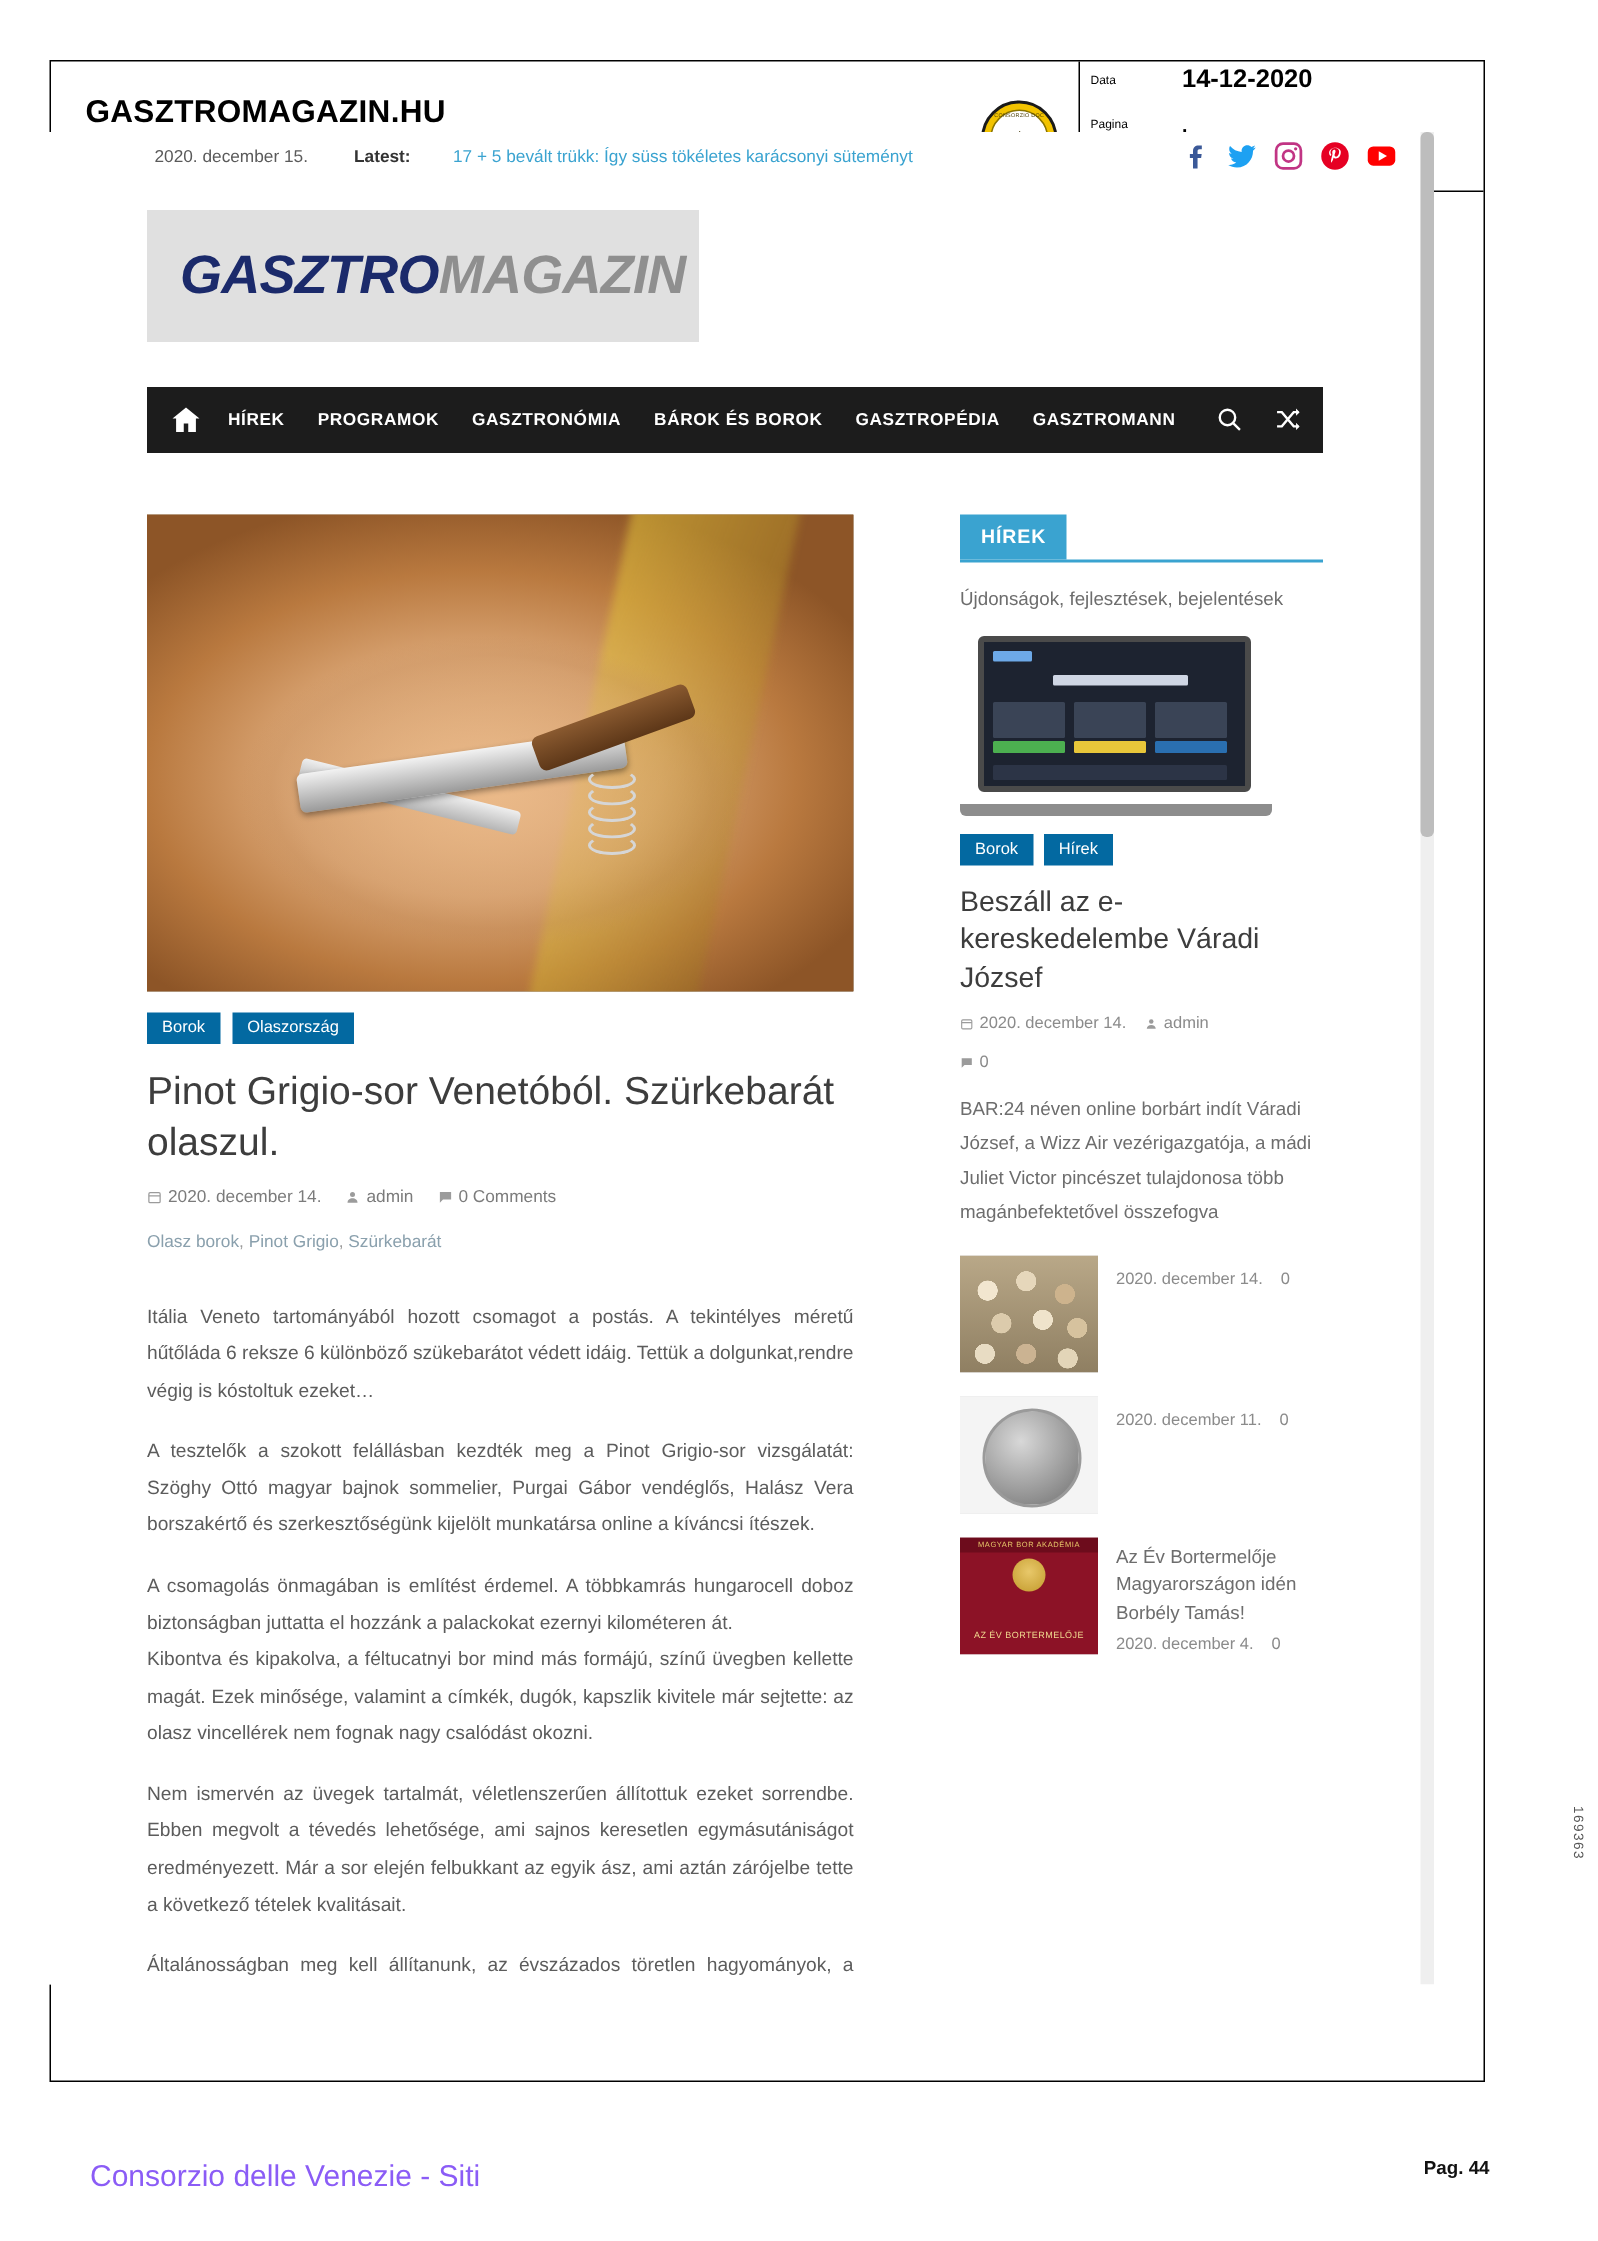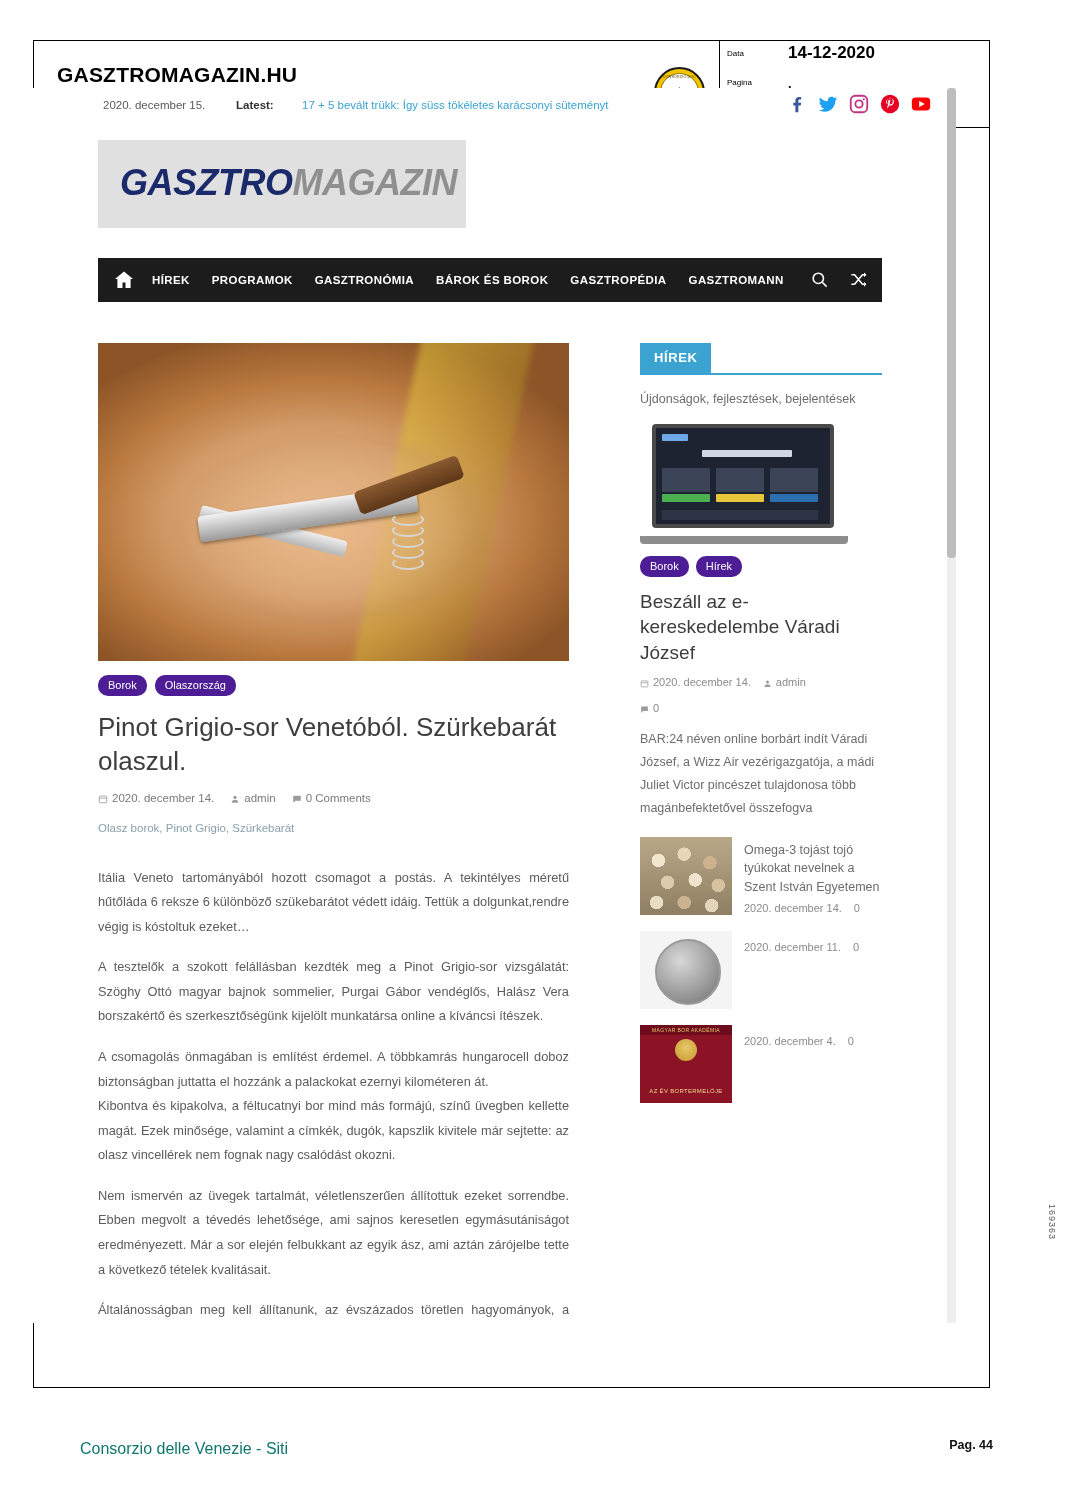--- a/index.html
+++ b/index.html
@@ -290,25 +290,25 @@
     background: radial-gradient(ellipse 210px 130px at 50% 50%, rgba(235,186,137,0.9), rgba(195,140,90,0.25) 70%, rgba(0,0,0,0) 80%);
     border-radius: 50%;
     pointer-events: none;
   }
 
   .badges {
     margin-top: 14px;
     display: flex; gap: 8px;
   }
   .badge {
-    background: #4c1d95;
+    background: #0369a1;
     color: #fff;
     font-size: 11px;
     padding: 4px 10px 5px;
-    border-radius: 10px;
+    border-radius: 0;
     display: inline-block;
   }
   h1.post-title {
     margin: 14px 0 12px;
     font-size: 26px;
     line-height: 1.32;
     font-weight: normal;
     color: #3d3d3d;
   }
   .post-meta {
@@ -525,23 +525,23 @@
     font-size: 9px;
     color: #555;
     transform: rotate(90deg);
     transform-origin: right top;
     letter-spacing: 1px;
     font-family: "Liberation Sans", sans-serif;
   }
 
   .page-footer-left {
     position: absolute;
-    left: 80px; top: 1440px;
-    font-size: 16px;
-    color: #0f766e;
+    left: 60px; top: 1440px;
+    font-size: 20px;
+    color: #8b5cf6;
   }
   .page-footer-right {
     position: absolute;
     right: 72px; top: 1438px;
     font-size: 12.5px;
     font-weight: bold;
     color: #111;
   }
   .icon-small { display:inline-block; vertical-align:-2px; margin-right:4px; }
 </style>
@@ -780,21 +780,20 @@
           </span>
         </div>
 
         <div class="card-body">BAR:24 néven online borbárt indít Váradi József, a Wizz Air vezérigazgatója, a mádi Juliet Victor pincészet tulajdonosa több magánbefektetővel összefogva</div>
 
         <div class="mini">
           <div class="mini-thumb">
               <div class="thumb-eggs"></div>
             </div>
           <div class="mini-wrap">
-            <div class="mini-text">Omega-3 tojást tojó tyúkokat nevelnek a Szent István Egyetemen</div>
             <div class="mini-foot">
               <span>2020. december 14.</span>
               <span>0</span>
             </div>
           </div>
         </div>
 
         <div class="mini">
           <div class="mini-thumb">
               <div class="thumb-medal"></div>
@@ -809,20 +808,21 @@
 
         <div class="mini">
           <div class="mini-thumb">
             <div class="thumb-wine">
               <div class="top-strip">MAGYAR BOR AKADÉMIA</div>
               <div class="grape"></div>
               <div class="label">AZ ÉV BORTERMELŐJE</div>
             </div>
           </div>
           <div class="mini-wrap">
+            <div class="mini-text">Az Év Bortermelője Magyarországon idén Borbély Tamás!</div>
             <div class="mini-foot">
               <span>2020. december 4.</span>
               <span>0</span>
             </div>
           </div>
         </div>
       </div>
 
       <div class="scroll-track">
         <div class="scroll-thumb"></div>

